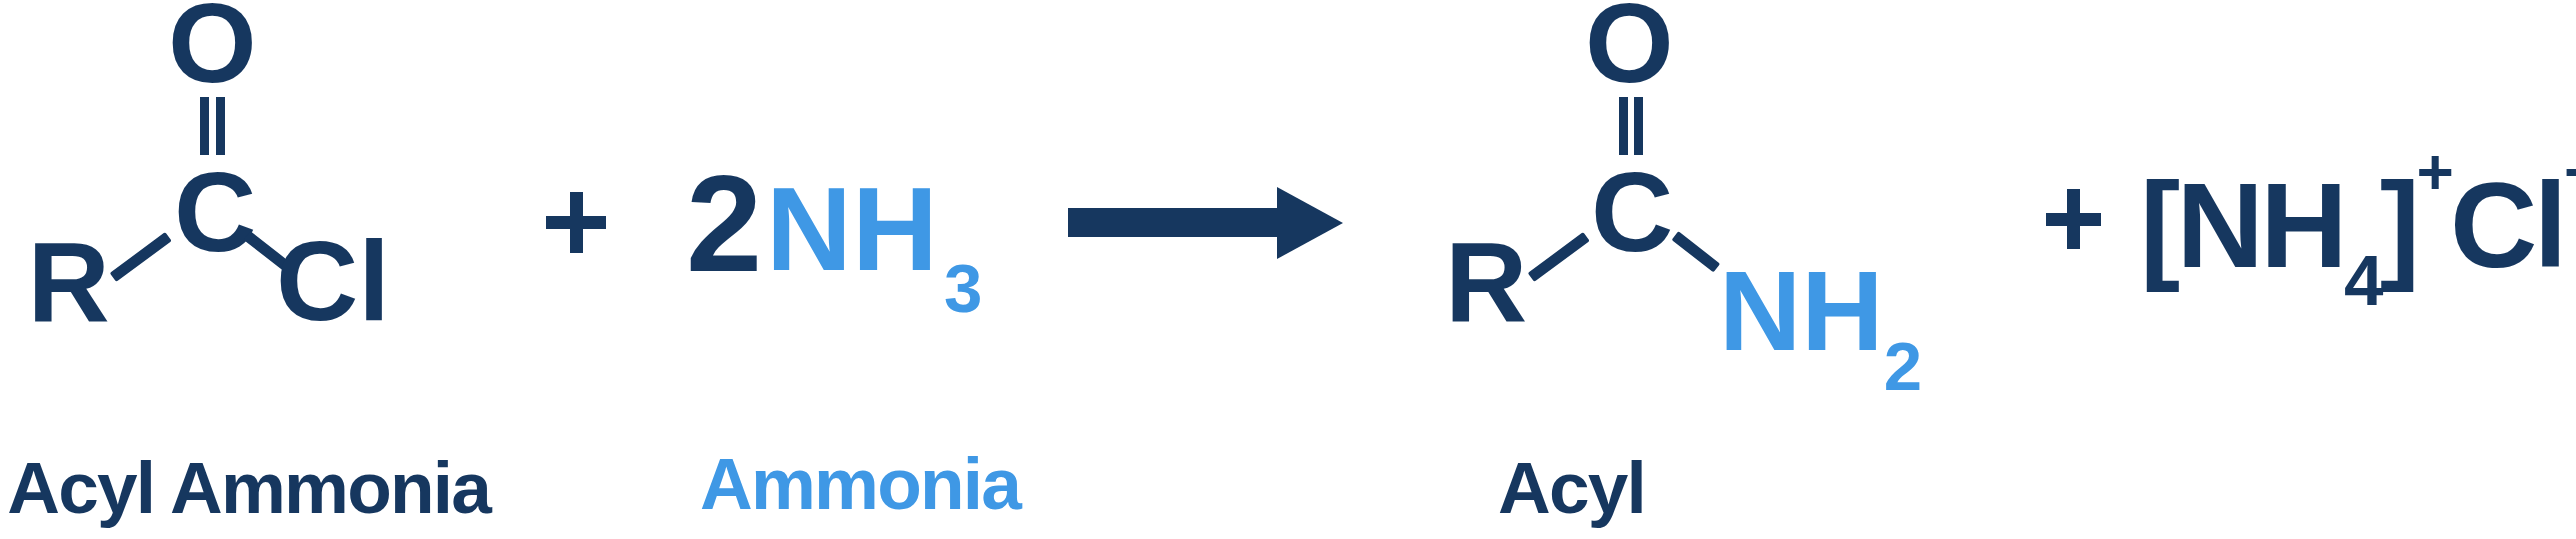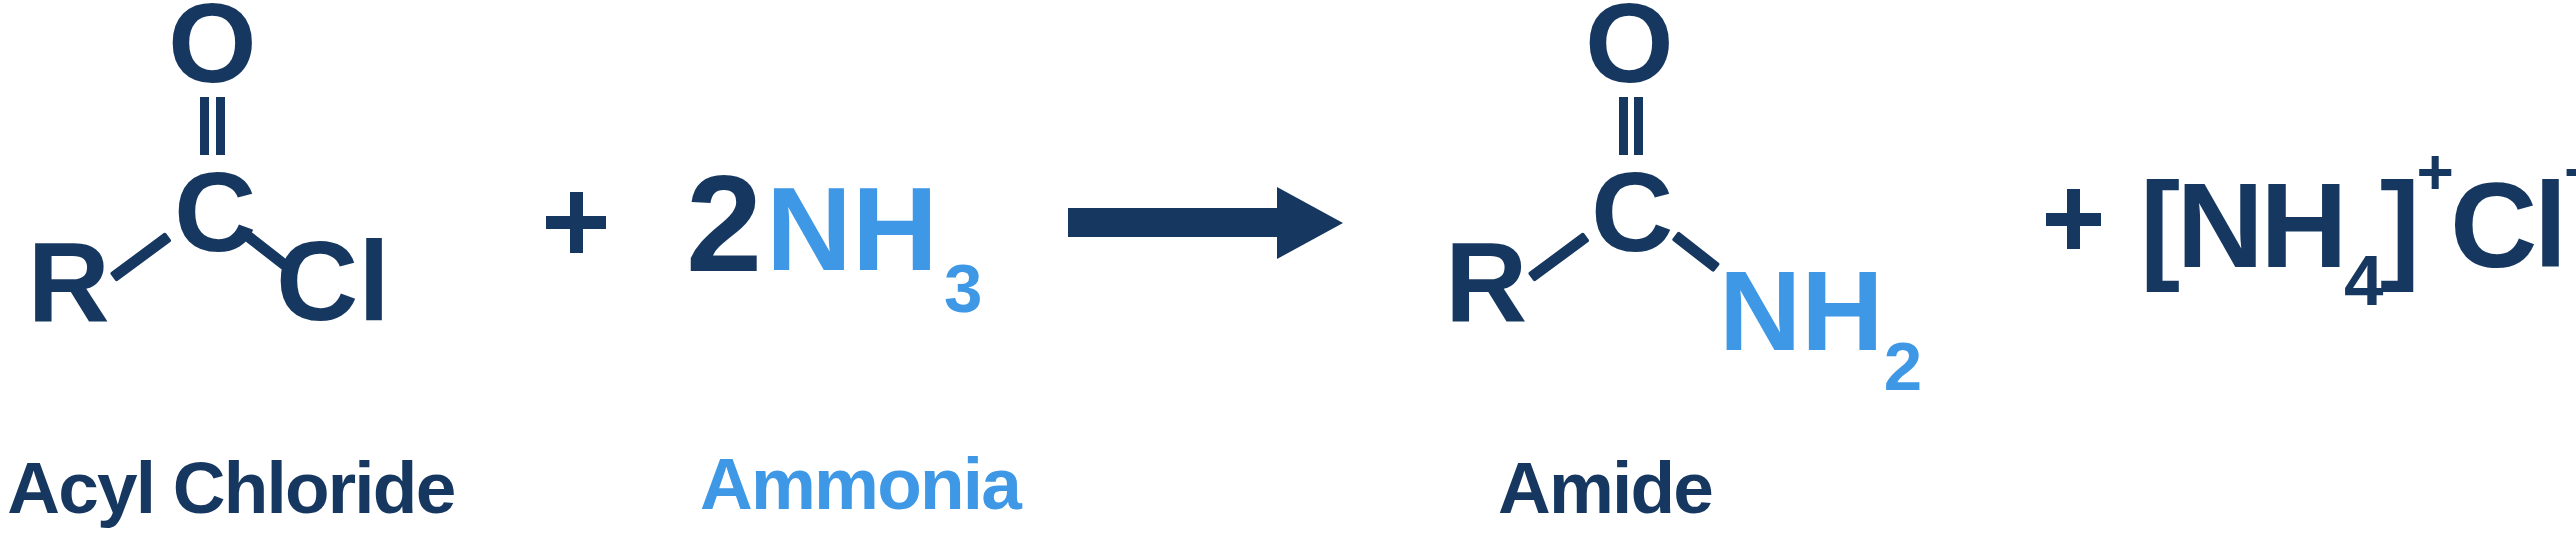--- a/index.html
+++ b/index.html
@@ -52,21 +52,21 @@
     <span class="abs atom navy" style="left:168px;top:-13.7px;">O</span>
     <div>
       <div class="dbl-bar" style="left:200px;top:97px;"></div>
       <div class="dbl-bar" style="left:216px;top:97px;"></div>
     </div>
     <span class="abs atom navy" style="left:174px;top:155px;">C</span>
     <span class="abs atom navy" style="left:27.4px;top:226px;">R</span>
     <div class="bond" style="left:113px;top:272px;width:69px;transform:rotate(-36.5deg);"></div>
     <div class="bond" style="left:247px;top:230px;width:55px;transform:rotate(38deg);"></div>
     <span class="abs atom navy" style="left:276px;top:224px;">Cl</span>
-    <span class="abs mol-label navy" style="left:7.3px;top:451px;">Acyl Chloride</span>
+    <span class="abs mol-label navy" style="left:7.3px;top:451px;">Acyl Ammonia</span>
   </div>
 
   <div>
     <div class="plus-h" style="left:546px;top:216px;width:60px;height:12.8px;"></div>
     <div class="plus-v" style="left:570px;top:192px;width:12.8px;height:61px;"></div>
     <span class="sr">+</span>
   </div>
 
   <div>
     <span class="abs co2 navy" style="left:686px;top:155px;">2</span>
@@ -85,21 +85,21 @@
     <span class="abs atom navy" style="left:1585px;top:-13.7px;">O</span>
     <div>
       <div class="dbl-bar" style="left:1619px;top:97px;"></div>
       <div class="dbl-bar" style="left:1634px;top:97px;"></div>
     </div>
     <span class="abs atom navy" style="left:1591px;top:155px;">C</span>
     <span class="abs atom navy" style="left:1445px;top:226px;">R</span>
     <div class="bond" style="left:1531px;top:272px;width:69px;transform:rotate(-36.5deg);"></div>
     <div class="bond" style="left:1675px;top:230px;width:53px;transform:rotate(38deg);"></div>
     <span class="abs atom blue" style="left:1719px;top:226px;margin-top:28px;"><span>NH</span><span class="sub-inline">2</span></span>
-    <span class="abs mol-label navy" style="left:1498px;top:451px;">Amide</span>
+    <span class="abs mol-label navy" style="left:1498px;top:451px;">Acyl</span>
   </div>
 
   <div>
     <div class="plus-h" style="left:2046px;top:213px;width:55px;height:12.8px;"></div>
     <div class="plus-v" style="left:2067px;top:189px;width:12.8px;height:60px;"></div>
     <span class="sr">+</span>
   </div>
 
   <span class="abs prod navy" style="left:2140px;top:165px;"><span>[</span><span>NH</span><span class="sub">4</span><span>]</span><span class="sup">+</span><span>Cl</span><span class="sup">−</span></span>
 

